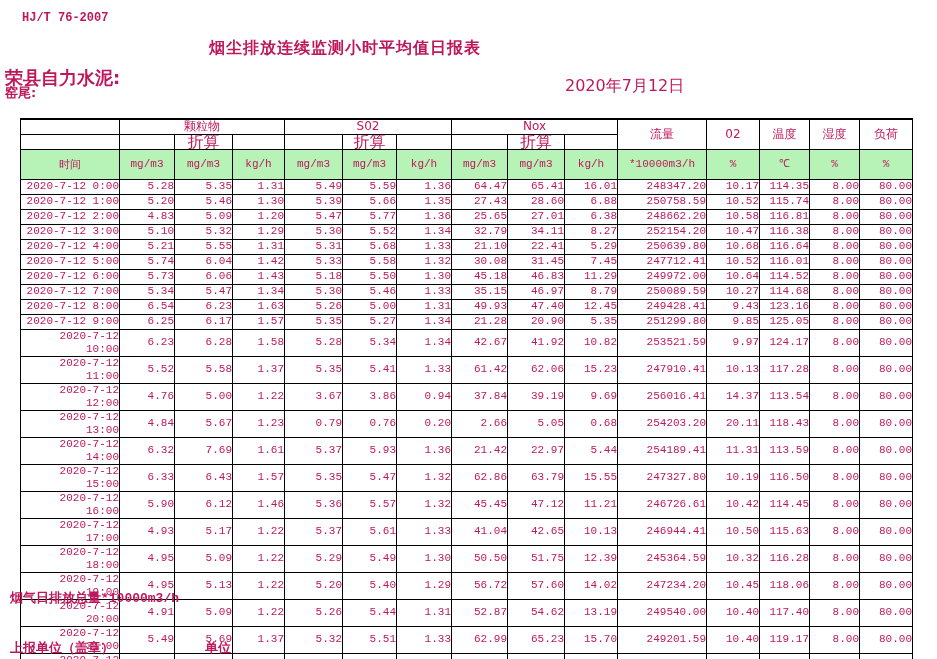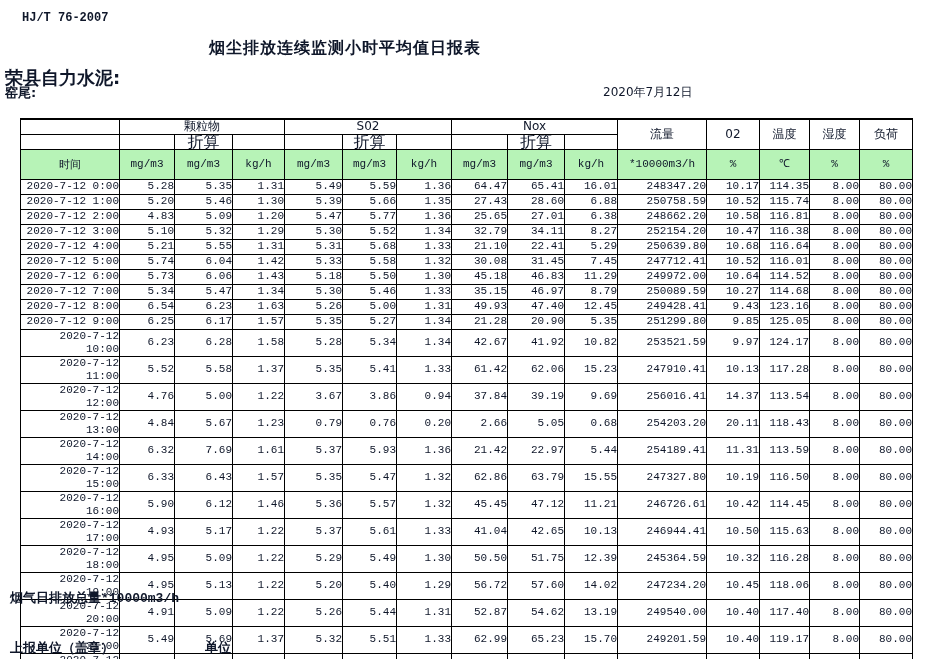--- a/index.html
+++ b/index.html
@@ -1,24 +1,24 @@
 <!DOCTYPE html>
 <html><head>
 <meta charset="utf-8">
 <style>
   html,body{margin:0;padding:0;background:#fff;}
-  #page{position:relative;width:937px;height:659px;background:#ffffff;color:#0f172a;
+  #page{position:relative;width:937px;height:659px;background:#ffffff;color:#be185d;
         font-family:"DejaVu Sans","Liberation Sans",sans-serif;overflow:hidden;}
 
   .abs{position:absolute;white-space:nowrap;}
   #std-no{left:22px;top:11px;font-size:12px;font-weight:bold;font-family:"Liberation Mono","DejaVu Sans Mono",monospace;}
   #doc-title{left:209px;top:38px;font-size:16px;font-weight:bold;letter-spacing:1px;}
   #company{left:5px;top:66px;font-size:18px;font-weight:bold;}
   #location{left:5px;top:84px;font-size:13px;font-weight:bold;}
-  #report-date{left:565px;top:84px;font-size:12px;margin-left:38px;}
+  #report-date{left:565px;top:76px;font-size:16px;}
 
   table.report{position:absolute;left:20px;top:118px;border-collapse:collapse;table-layout:fixed;
                border-top:2px solid #000;font-size:11px;}
   table.report td,table.report th{border:1px solid #000;padding:0;overflow:hidden;
                font-weight:normal;height:15px;line-height:13px;box-sizing:border-box;}
   tr.grp-row td{font-size:12px;text-align:center;}
   tr.sub-row td{font-size:16px;text-align:center;}
   td.merged{font-size:13px;text-align:center;vertical-align:middle;}
   tr.unit-row td{background:#b7f3b7;text-align:center;height:30px;
                  font-family:"Liberation Mono","DejaVu Sans Mono",monospace;font-size:11px;}

